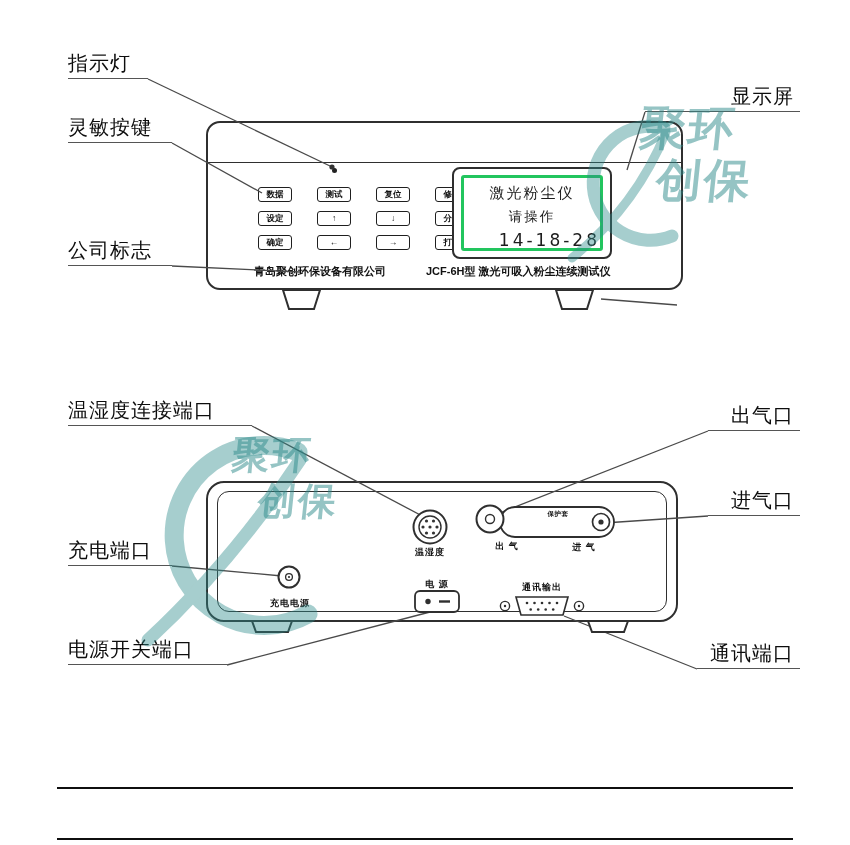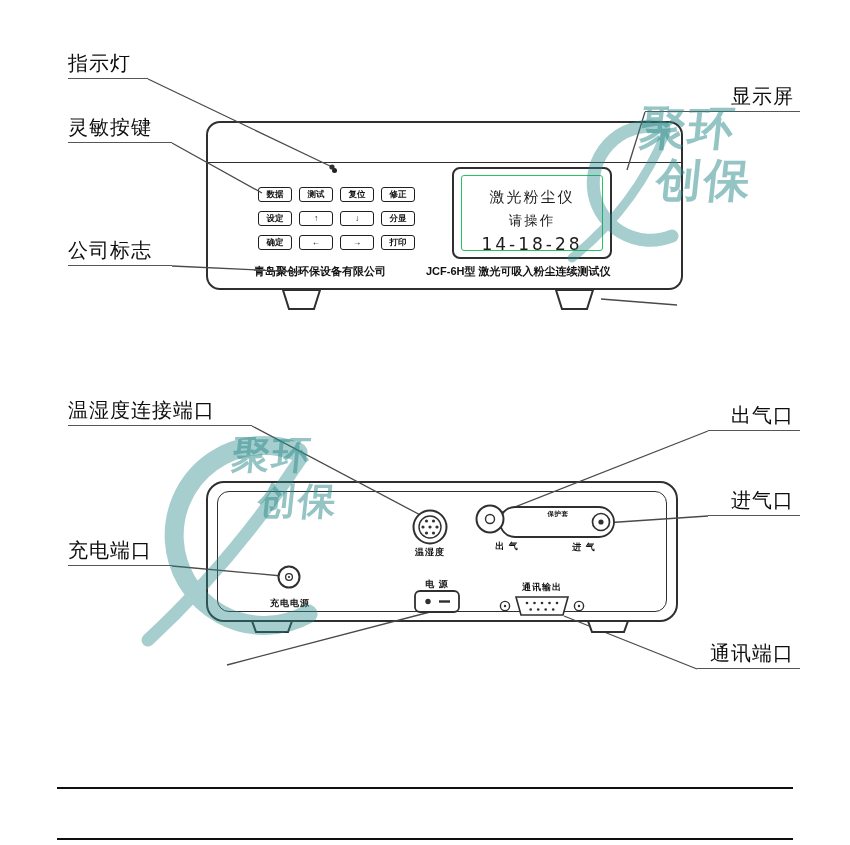--- a/index.html
+++ b/index.html
@@ -34,41 +34,41 @@
   }
   .led {
     position:absolute; left:124px; top:45px; width:5px; height:5px;
     border-radius:50%; background:#222;
   }
 
   
   .keypad {
     position:absolute; left:50px; top:64px;
     display:grid; grid-template-columns:repeat(4,34px); grid-auto-rows:15px;
-    gap:9px 7px;
+    gap:9px 25px;
   }
   .key {
     border:1.3px solid #1f1f1f; border-radius:3px; background:#fff;
     font-size:8.5px; font-weight:bold; display:flex; align-items:center;
     justify-content:center; color:#111; line-height:1;
   }
 
   
   .display-bezel {
     position:absolute; left:244px; top:44px; width:160px; height:92px;
     border:2px solid #2f2f2f; border-radius:8px; background:#fff;
   }
   .display-inner {
     position:absolute; left:7px; right:7px; top:6px; bottom:6px;
-    border:1px solid #22c55e; border-radius:3px; text-align:center;
-    padding-top:12px; color:#1c1c1c; font-family:"DejaVu Sans", sans-serif;
+    border:3px solid #22c55e; border-radius:3px; text-align:center;
+    padding-top:6px; color:#1c1c1c; font-family:"DejaVu Sans", sans-serif;
   }
   .disp-l1 { font-size:15px; letter-spacing:2px; }
   .disp-l2 { font-size:13.5px; letter-spacing:2px; margin-top:5px; }
-  .disp-l3 { font-size:17px; letter-spacing:3px; margin-top:4px; }
+  .disp-l3 { font-size:17px; letter-spacing:3px; margin-top:4px;text-align:right; }
 
   .brand-row { position:absolute; left:0; right:0; top:141px; height:16px; }
   .brand-company { position:absolute; left:46px; font-size:11px; font-weight:bold; white-space:nowrap; }
   .brand-model   { position:absolute; left:218px; font-size:11px; font-weight:bold; white-space:nowrap; }
 
   
   .port-label {
     position:absolute; z-index:4; font-size:9px; font-weight:bold;
     text-align:center; letter-spacing:1px; color:#111; white-space:nowrap;
   }
@@ -221,20 +221,21 @@
       </g>
     </g>
   </svg>
 
   <div class="callout" style="left:68px;top:52px;width:80px">指示灯</div>
   <div class="callout" style="left:68px;top:116px;width:104px">灵敏按键</div>
   <div class="callout" style="left:68px;top:239px;width:104px">公司标志</div>
   <div class="callout right" style="left:645px;top:85px;width:155px">显示屏</div>
   <div class="callout" style="left:68px;top:399px;width:184px">温湿度连接端口</div>
   <div class="callout" style="left:68px;top:539px;width:104px">充电端口</div>
+  <div class="callout" style="left:68px;top:638px;width:159px">电源开关端口</div>
   <div class="callout right" style="left:708px;top:404px;width:92px">出气口</div>
   <div class="callout right" style="left:708px;top:489px;width:92px">进气口</div>
   <div class="callout right" style="left:697px;top:642px;width:103px">通讯端口</div>
 
   <svg class="layer" id="watermark-layer" width="850" height="845" viewBox="0 0 850 845">
     <g stroke="#2e8b8b" fill="none" stroke-linecap="round">
       <path d="M664,128 A57,57 0 1 0 672,236" stroke-width="13"></path>
       <path d="M572,258 Q636,206 666,132" stroke-width="9"></path>
       <path d="M298,452 A90,90 0 1 0 308,614" stroke-width="19"></path>
       <path d="M148,640 Q232,562 300,460" stroke-width="13"></path>

